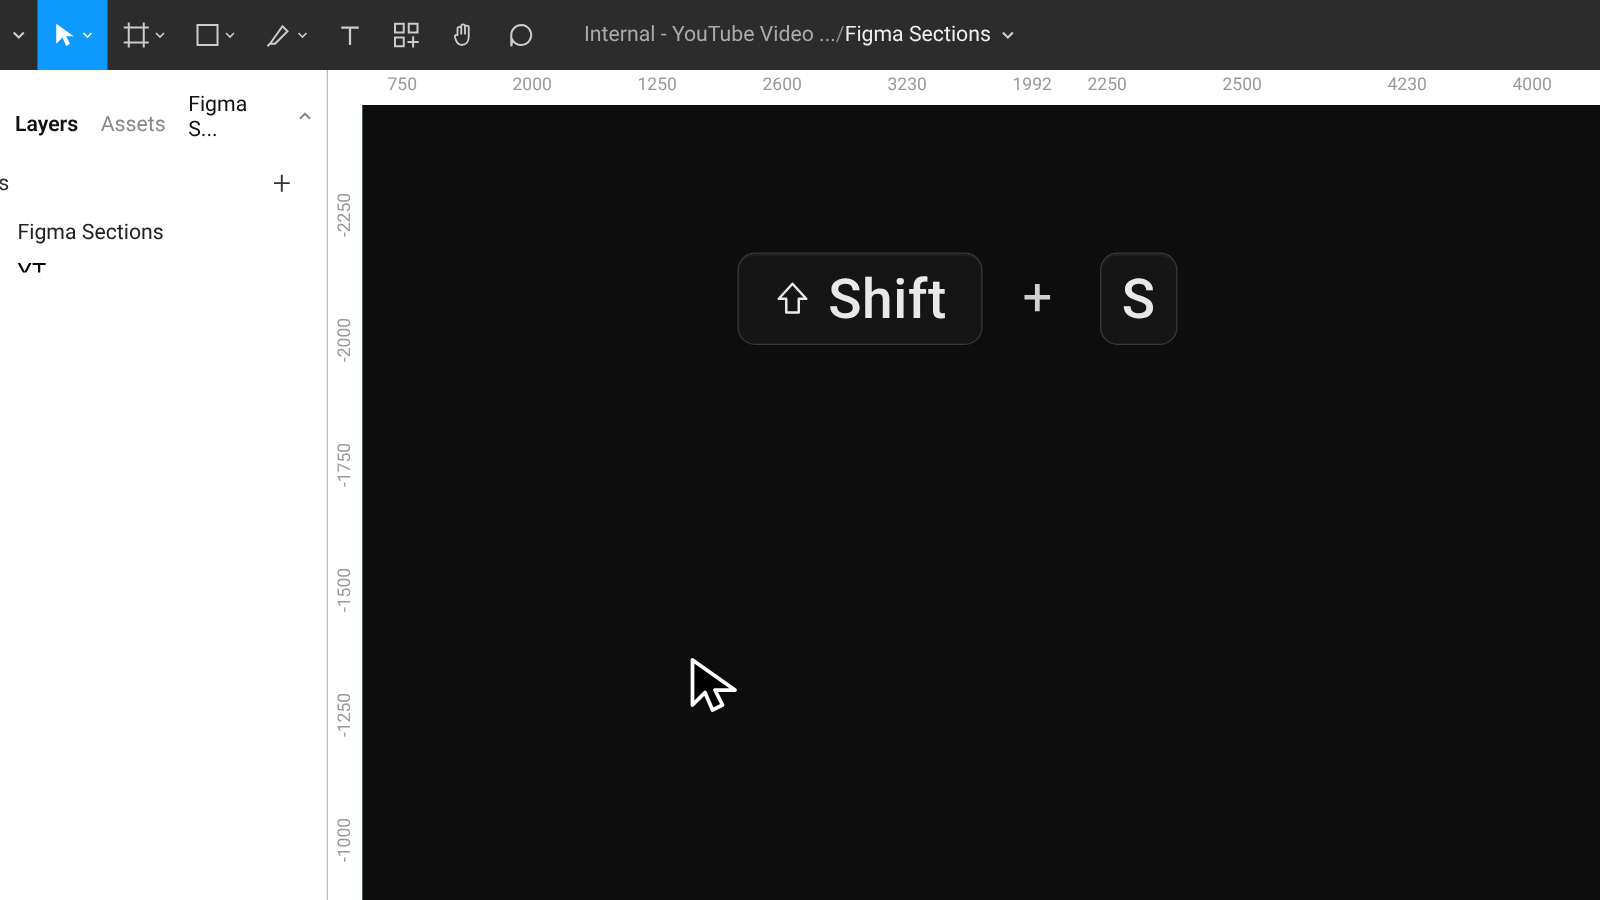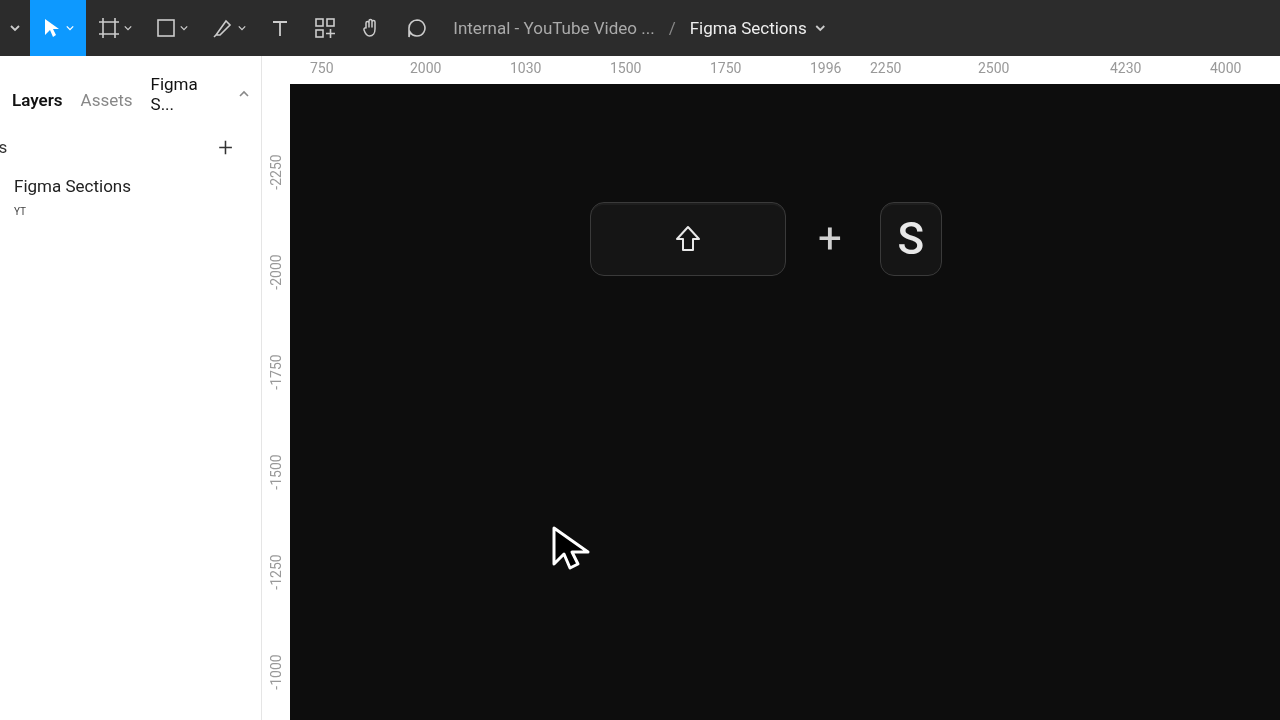--- a/index.html
+++ b/index.html
@@ -20,21 +20,21 @@
 .tool-btn {
   height: 56px; display:flex; align-items:center; justify-content:center;
   color:#ccc; cursor:pointer; padding: 0 12px; position:relative;
 }
 .tool-btn.active { background:#0d99ff; color:#fff; }
 .tool-btn svg { display:block; }
 .tool-split { display:flex; align-items:center; }
 .tool-caret { width:8px; margin-left:4px; }
 .breadcrumb {
   position:absolute; left:50%; transform:translateX(-50%);
-  display:flex; align-items:center; gap:14px; color:#ccc; font-size:17px;justify-content:flex-end;
+  display:flex; align-items:center; color:#ccc; font-size:17px;justify-content:flex-end;
 }
 .breadcrumb .sep { color:#888; }
 .breadcrumb .proj { color:#aaa; }
 .breadcrumb .page-wrap { display:flex; align-items:center; gap:8px; cursor:pointer; }
 .breadcrumb .page { color:#eee; }
 
 .main {
   display:flex; height:calc(720px - 56px);
 }
 .sidebar {
@@ -50,21 +50,21 @@
 .page-selector .caret { color:#888; }
 
 .pages-header {
   display:flex; align-items:center; padding:10px 14px 6px 0px; font-size:17px; color:#333;
 }
 .pages-label { color:#333; font-size:17px; margin-left:-20px; }
 .add-page { margin-left:auto; font-size:26px; color:#333; font-weight:300; cursor:pointer; padding-right:14px;}
 
 .layer-list { font-size:17px; }
 .layer-item { padding:8px 14px; color:#222; cursor:pointer; }
-.layer-item.trunc { color:#404040; font-size:10px; padding-top:2px; padding-bottom:2px; height:14px; overflow:hidden;}
+.layer-item.trunc { color:#000000; font-size:19px; padding-top:2px; padding-bottom:2px; height:14px; overflow:hidden;}
 .layer-item.bold { font-weight:700; }
 
 .canvas-wrap { flex:1; position:relative; background:#14532d; }
 .ruler-h {
   height:28px; background:#fff; display:flex; align-items:center; position:relative;
   font-size:14px; color:#999; overflow:hidden;
 }
 .ruler-h .tick { position:absolute; top:4px; }
 .ruler-v {
   position:absolute; left:0; top:28px; width:28px; bottom:0; background:#fff;
@@ -198,43 +198,44 @@
     <div class="layer-list">
       <div class="layer-item">Figma Sections</div>
       <div class="layer-item trunc">YT</div>
     </div>
   </div>
 
   <div class="canvas-wrap">
     <div class="ruler-h">
       <span class="tick" style="left:48px">750</span>
       <span class="tick" style="left:148px">2000</span>
-      <span class="tick" style="left:248px">1030</span>
-      <span class="tick" style="left:348px">1500</span>
-      <span class="tick" style="left:448px">1750</span>
-      <span class="tick" style="left:548px">1996</span>
+      <span class="tick" style="left:248px">1250</span>
+      <span class="tick" style="left:348px">2600</span>
+      <span class="tick" style="left:448px">3230</span>
+      <span class="tick" style="left:548px">1992</span>
       <span class="tick" style="left:608px">2250</span>
       <span class="tick" style="left:716px">2500</span>
       <span class="tick" style="left:848px">4230</span>
       <span class="tick" style="left:948px">4000</span>
     </div>
     <div class="ruler-v">
       <span class="tick" style="top:80px">-2250</span>
       <span class="tick" style="top:180px">-2000</span>
       <span class="tick" style="top:280px">-1750</span>
       <span class="tick" style="top:380px">-1500</span>
       <span class="tick" style="top:480px">-1250</span>
       <span class="tick" style="top:580px">-1000</span>
     </div>
 
     <div class="canvas">
       <div class="keycap shift">
         <svg class="shift-arrow" viewBox="0 0 30 30">
           <path d="M15 3 L26 15 H20 V26 H10 V15 H4 Z" fill="none" stroke="#e8e8e8" stroke-width="2" stroke-linejoin="round"></path>
         </svg>
+        <span class="keytext">Shift</span>
       </div>
       <div class="plus-sign">+</div>
       <div class="keycap s">
         <span class="keytext">S</span>
       </div>
 
       <svg class="cursor-arrow" viewBox="0 0 44 48">
         <path d="M4 4 L4 40 L14 30 L20 44 L28 40 L22 28 L38 28 Z" fill="#000" stroke="#fff" stroke-width="3" stroke-linejoin="round"></path>
       </svg>
     </div>

